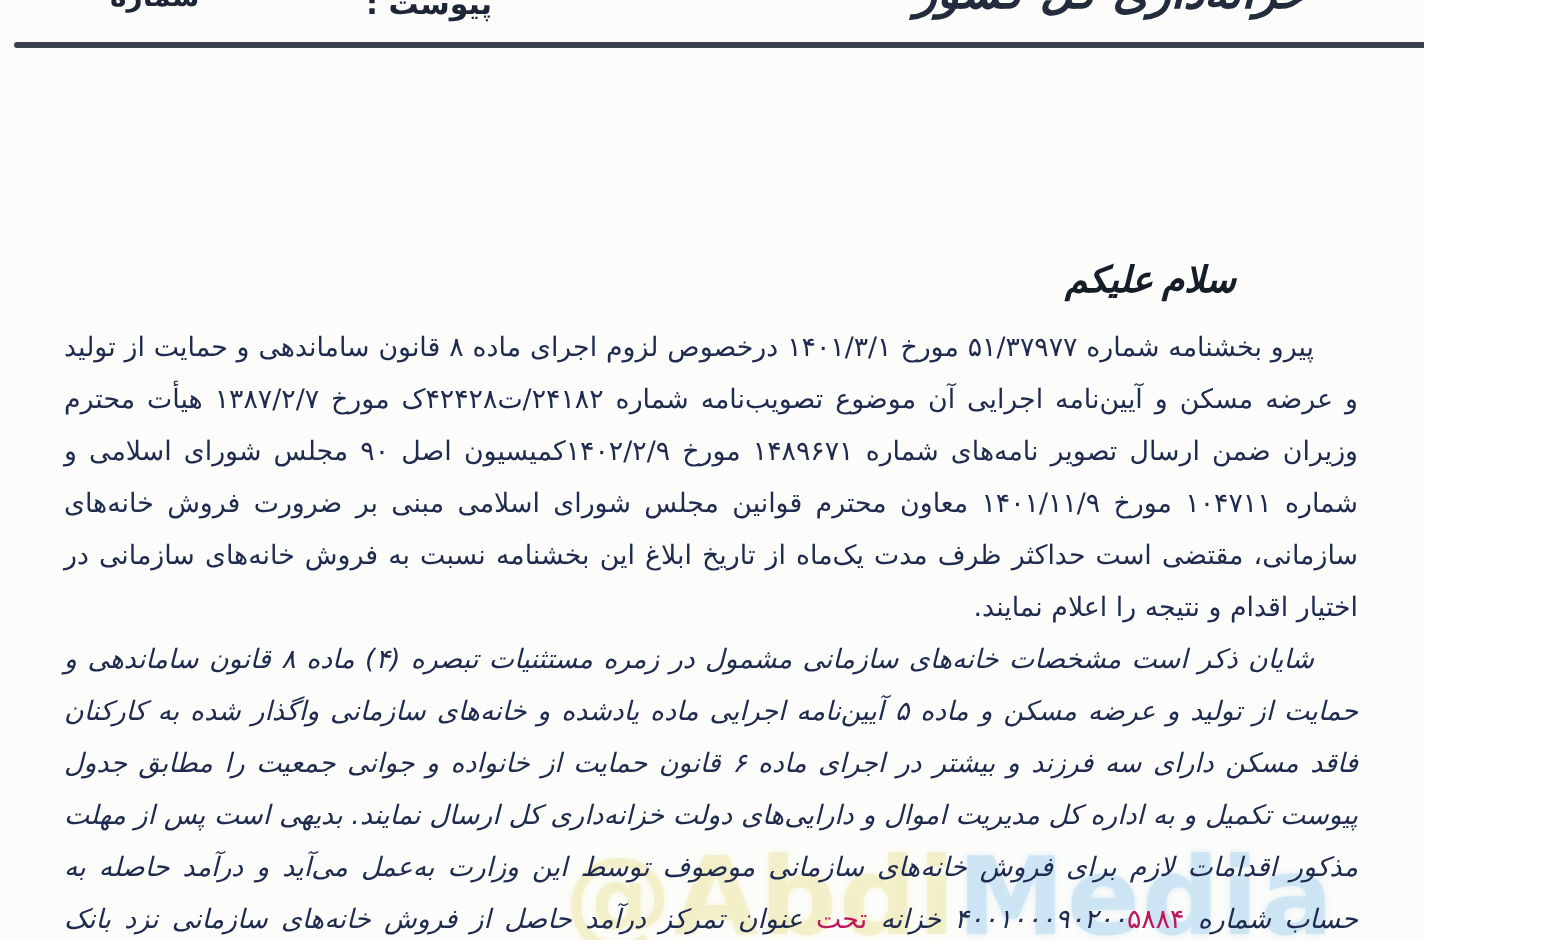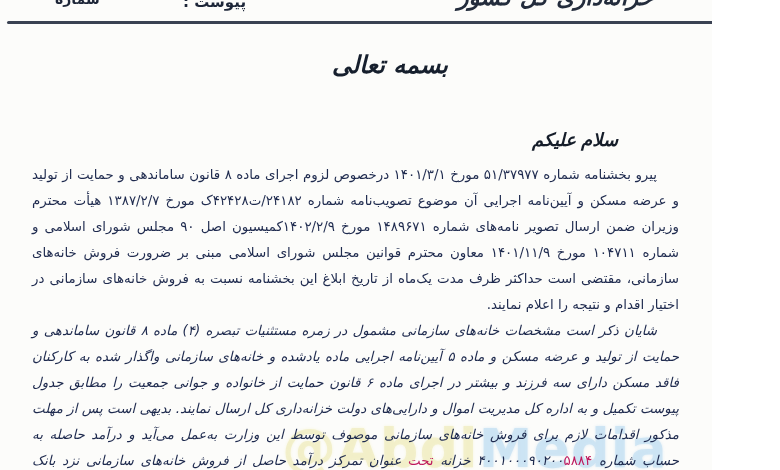--- a/index.html
+++ b/index.html
@@ -39,21 +39,21 @@
   }
 
   .recipients {
     position:absolute; top:102px; right:27px;
     font-size:17px; font-weight:bold; color:#10161f;
     letter-spacing:0.2px;
   }
 
   .salutation {
     position:absolute; top:129px; right:94px;
-    font-family:Liberation Sans, sans-serif; font-style:italic; font-weight:bold;
+    font-family:Liberation Serif, serif; font-style:italic; font-weight:bold;
     font-size:18px; color:#151d29;
   }
 
   .body-text {
     position:absolute; top:162px; right:33px; left:32px;
     direction:rtl; text-align:justify;
     font-size:13.4px; line-height:26px; color:#1e2a4e;
   }
   .body-text p { margin:0; text-indent:22px; }
 
@@ -79,21 +79,20 @@
 <body>
 
 <div class="page">
 
   <div class="org-script">خزانه‌داری کل کشور</div>
   <div class="attachment-label">پیوست :</div>
   <div class="number-label">شماره</div>
 
   <div class="rule"></div>
 
-  <div class="bismillah">بسمه تعالی</div>
 
 
   <div class="salutation">سلام علیکم</div>
 
   <div class="watermark"><span class="wm1">@Abdi</span><span class="wm2">Media</span></div>
 
   <div class="body-text">
     <p>پیرو بخشنامه شماره ۵۱/۳۷۹۷۷ مورخ ۱۴۰۱/۳/۱ درخصوص لزوم اجرای ماده ۸ قانون ساماندهی و حمایت از تولید و عرضه مسکن و آیین‌نامه اجرایی آن موضوع تصویب‌نامه شماره ۲۴۱۸۲/ت۴۲۴۲۸ک مورخ ۱۳۸۷/۲/۷ هیأت محترم وزیران ضمن ارسال تصویر نامه‌های شماره ۱۴۸۹۶۷۱ مورخ ۱۴۰۲/۲/۹کمیسیون اصل ۹۰ مجلس شورای اسلامی و شماره ۱۰۴۷۱۱ مورخ ۱۴۰۱/۱۱/۹ معاون محترم قوانین مجلس شورای اسلامی مبنی بر ضرورت فروش خانه‌های سازمانی، مقتضی است حداکثر ظرف مدت یک‌ماه از تاریخ ابلاغ این بخشنامه نسبت به فروش خانه‌های سازمانی در اختیار اقدام و نتیجه را اعلام نمایند.</p>
     <p><span class="seg-normal">شایان ذکر است مشخصات خانه‌های سازمانی مشمول در زمره مستثنیات تبصره (۴) ماده ۸ قانون ساماندهی و حمایت از تولید و عرضه مسکن و ماده ۵ آیین‌نامه اجرایی ماده یادشده و خانه‌های سازمانی واگذار شده به کارکنان فاقد مسکن دارای سه فرزند و بیشتر در اجرای ماده ۶ قانون حمایت از خانواده و جوانی جمعیت را مطابق جدول پیوست تکمیل و به اداره کل مدیریت اموال و دارایی‌های دولت خزانه‌داری کل ارسال نمایند. بدیهی است پس از مهلت مذکور اقدامات لازم برای فروش خانه‌های سازمانی موصوف توسط این وزارت به‌عمل می‌آید و درآمد حاصله به حساب شماره </span><span class="seg-normal">۴۰۰۱۰۰۰۹۰۲۰۰</span><span class="seg-red">۵۸۸۴</span><span class="seg-normal"> خزانه </span><span class="seg-red">تحت</span><span class="seg-normal"> عنوان تمرکز درآمد حاصل از فروش خانه‌های سازمانی نزد بانک مرکزی </span><span class="seg-blue">واریز</span><span class="seg-normal"> </span><span class="seg-maroon">خواهد</span><span class="seg-dark"> شد.</span></p>
   </div>

